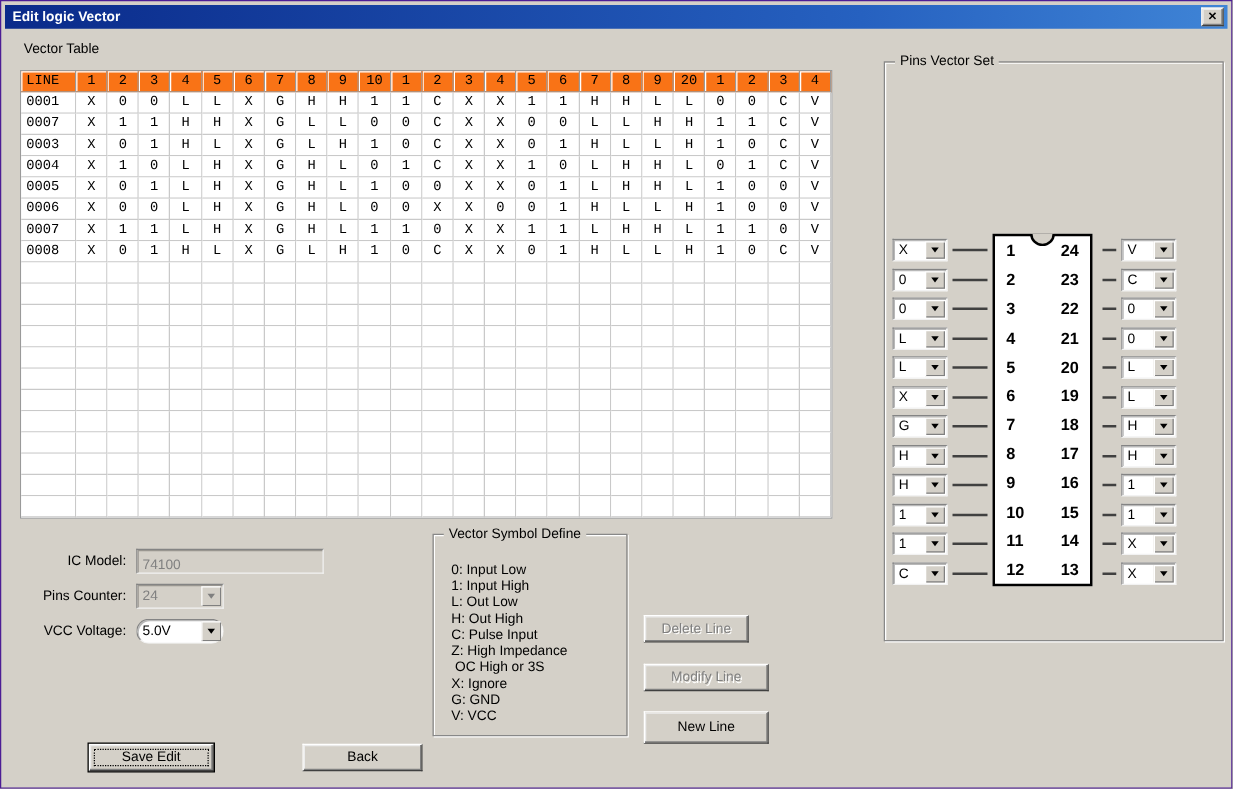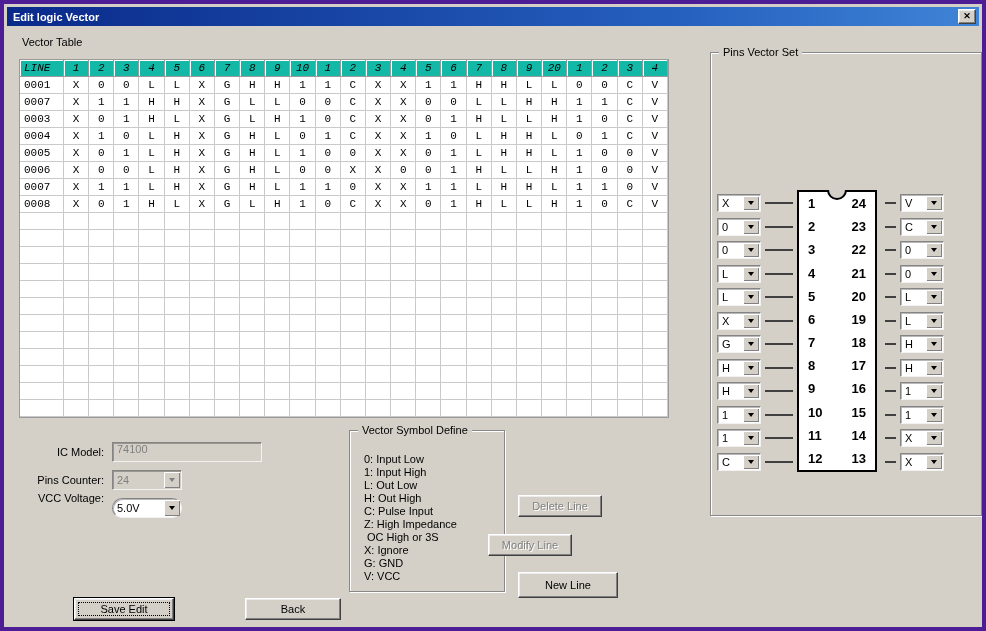--- a/index.html
+++ b/index.html
@@ -1,19 +1,19 @@
 <!DOCTYPE html>
 <html><head>
 <meta charset="utf-8">
 <style>
   * { margin:0; padding:0; box-sizing:border-box; }
   html,body { background:#9a9a9a; }
   .window {
     position:relative; width:986px; height:631px;
-    background:#d4d0c8; border:4px solid #4c1d95;
+    background:#d4d0c8; border:1px solid #4c1d95;
     font-family:"Liberation Sans", sans-serif; font-size:11px; color:#000;
     overflow:hidden;
   }
   
   .titlebar {
     position:absolute; top:3px; left:3px; right:3px; height:19px;
     background:linear-gradient(90deg,#0a2a8a 0%, #2661c0 70%, #3f84d6 100%);
     display:flex; align-items:center; padding:0 3px 0 6px;
   }
   .title { flex:1; color:#fff; font-weight:bold; font-size:11px; }
@@ -40,32 +40,31 @@
     background:#fff; border:1px solid #9a9a9a;
   }
   .vrow { display:grid; grid-template-columns:44px repeat(24, 1fr); }
   .vcell {
     height:17px; line-height:16px; text-align:center; overflow:hidden;
     font-family:"Liberation Mono", monospace; font-size:11px;
     background:#fff; border-right:1px solid #c9c9c9; border-bottom:1px solid #c9c9c9;
   }
   .vcell.linecol { text-align:left; padding-left:4px; }
   .vcell.hcell {
-    background:#14b8a6; border-right:1px solid #9a9a9a; border-bottom:1px solid #9a9a9a;
+    background:#f97316; border-right:1px solid #9a9a9a; border-bottom:1px solid #9a9a9a;
     box-shadow:inset 1px 1px 0 #ffffff;
-    font-style:italic;
   }
   
   .flabel { position:absolute; left:10px; width:90px; text-align:right; }
   .sunken {
     border:1px solid; border-color:#848484 #f2f2f2 #f2f2f2 #848484;
     box-shadow:inset 1px 1px 0 rgba(0,0,0,.28);
   }
   .editfield {
-    position:absolute; display:flex; align-items:flex-start; padding-left:4px;
+    position:absolute; display:flex; align-items:flex-end; padding-left:4px;
     background:#d4d0c8; color:#808080;
   }
   .combo { display:flex; align-items:center; background:#fff; }
   .combo .combo-val { flex:1; padding-left:4px; overflow:hidden; white-space:nowrap; }
   .combo .combo-btn {
     width:16px; align-self:stretch; margin:1px; background:#d4d0c8;
     box-shadow:inset 1px 1px 0 #fff, inset -1px -1px 0 #808080;
     display:flex; align-items:center; justify-content:center;
   }
   .combo .arrow {
@@ -707,35 +706,35 @@
   </div>
 
   <span class="flabel" style="top:470px;">Pins Counter:</span>
   <div class="combo disabled sunken form-combo" style="left:108px; top:466px; width:70px; height:20px;">
     <span class="combo-val">24</span>
     <span class="combo-btn">
         <span class="arrow"></span>
       </span>
   </div>
 
-  <span class="flabel" style="top:488px;">VCC Voltage:</span>
+  <span class="flabel" style="top:498px;">VCC Voltage:</span>
   <div class="combo sunken form-combo" style="left:108px; top:494px; width:70px; height:20px;border-radius:10px;">
     <span class="combo-val">5.0V</span>
     <span class="combo-btn">
         <span class="arrow"></span>
       </span>
   </div>
 
   <div class="groupbox" style="left:345px; top:426px; width:156px; height:162px;">
     <span class="group-label">Vector Symbol Define</span>
     <div class="symbol-lines"><div class="sym-line">0: Input Low</div><div class="sym-line">1: Input High</div><div class="sym-line">L: Out Low</div><div class="sym-line">H: Out High</div><div class="sym-line">C: Pulse Input</div><div class="sym-line">Z: High Impedance</div><div class="sym-line"> OC High or 3S</div><div class="sym-line">X: Ignore</div><div class="sym-line">G: GND</div><div class="sym-line">V: VCC</div></div>
   </div>
 
   <div class="btn disabled" style="left:514px; top:491px; width:84px; height:22px;">Delete Line</div>
-  <div class="btn disabled" style="left:484px; top:530px; width:84px; height:22px;">Modify Line</div>
+  <div class="btn disabled" style="left:514px; top:530px; width:100px; height:22px;">Modify Line</div>
   <div class="btn" style="left:514px; top:568px; width:100px; height:26px;">New Line</div>
 
   <div class="btn default" style="left:70px; top:594px; width:100px; height:22px;text-align:right;">Save Edit</div>
   <div class="btn" style="left:194px; top:594px; width:96px; height:22px;margin-left:47px;">Back</div>
 
   <div class="groupbox" style="left:706px; top:48px; width:272px; height:464px;">
     <span class="group-label">Pins Vector Set</span>
 
     <div class="chip">
       <div class="chip-notch"></div>

